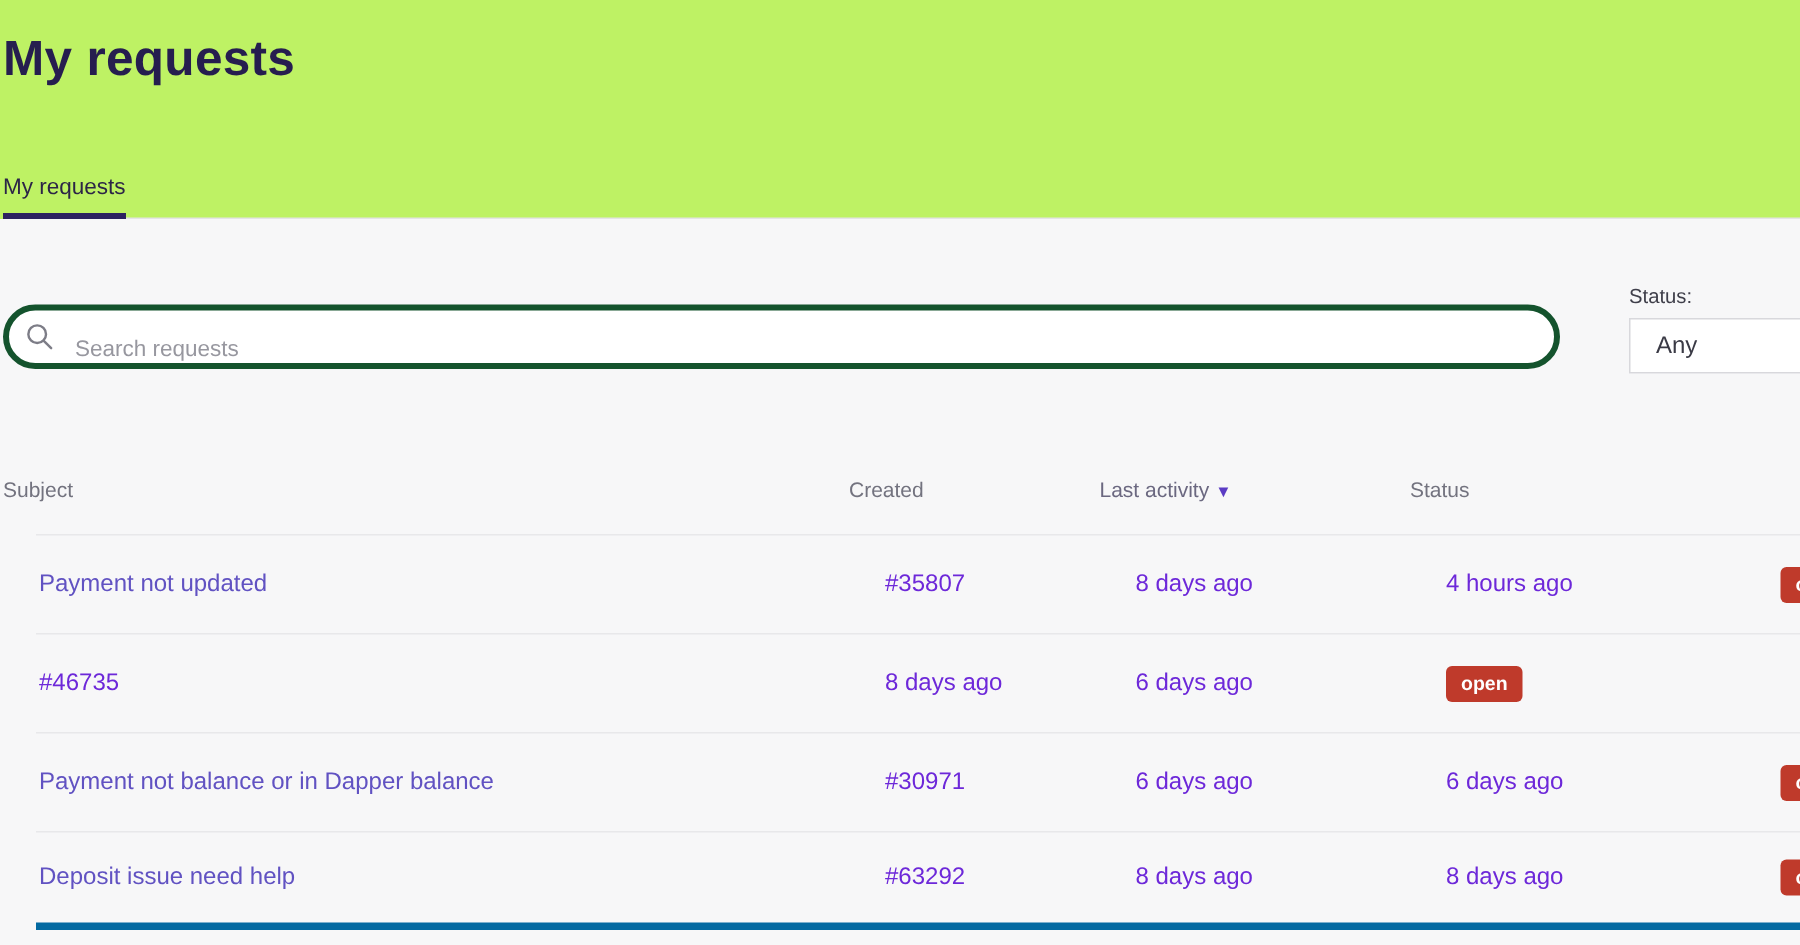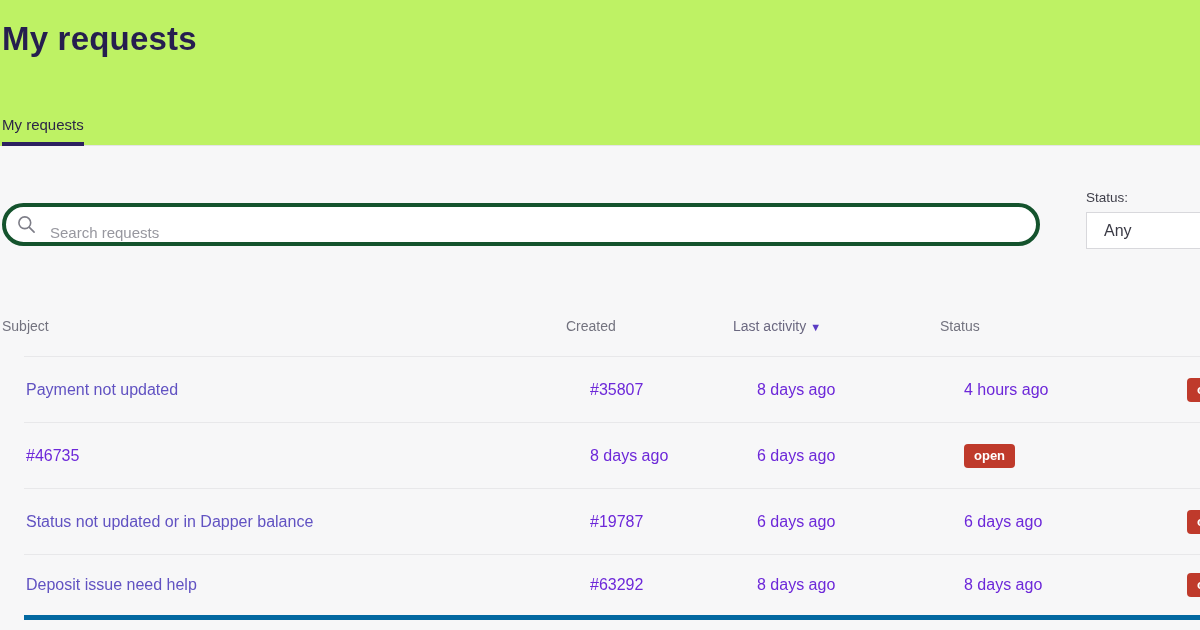--- a/index.html
+++ b/index.html
@@ -204,22 +204,22 @@
     </div>
 
     <div class="grid-row data-row">
       <div class="cell cell-text">#46735</div>
       <div class="cell cell-text">8 days ago</div>
       <div class="cell cell-text">6 days ago</div>
       <div class="cell"><span class="status-badge">open</span></div>
     </div>
 
     <div class="grid-row data-row">
-      <div class="cell"><a class="subject-link">Status not updated or in Dapper balance</a></div>
-      <div class="cell cell-text">#19787</div>
+      <div class="cell"><a class="subject-link">Payment not balance or in Dapper balance</a></div>
+      <div class="cell cell-text">#30971</div>
       <div class="cell cell-text">6 days ago</div>
       <div class="cell cell-text">6 days ago</div>
       <div class="cell"><span class="status-badge">open</span></div>
     </div>
 
     <div class="grid-row data-row">
       <div class="cell"><a class="subject-link">Deposit issue need help</a></div>
       <div class="cell cell-text">#63292</div>
       <div class="cell cell-text">8 days ago</div>
       <div class="cell cell-text">8 days ago</div>

